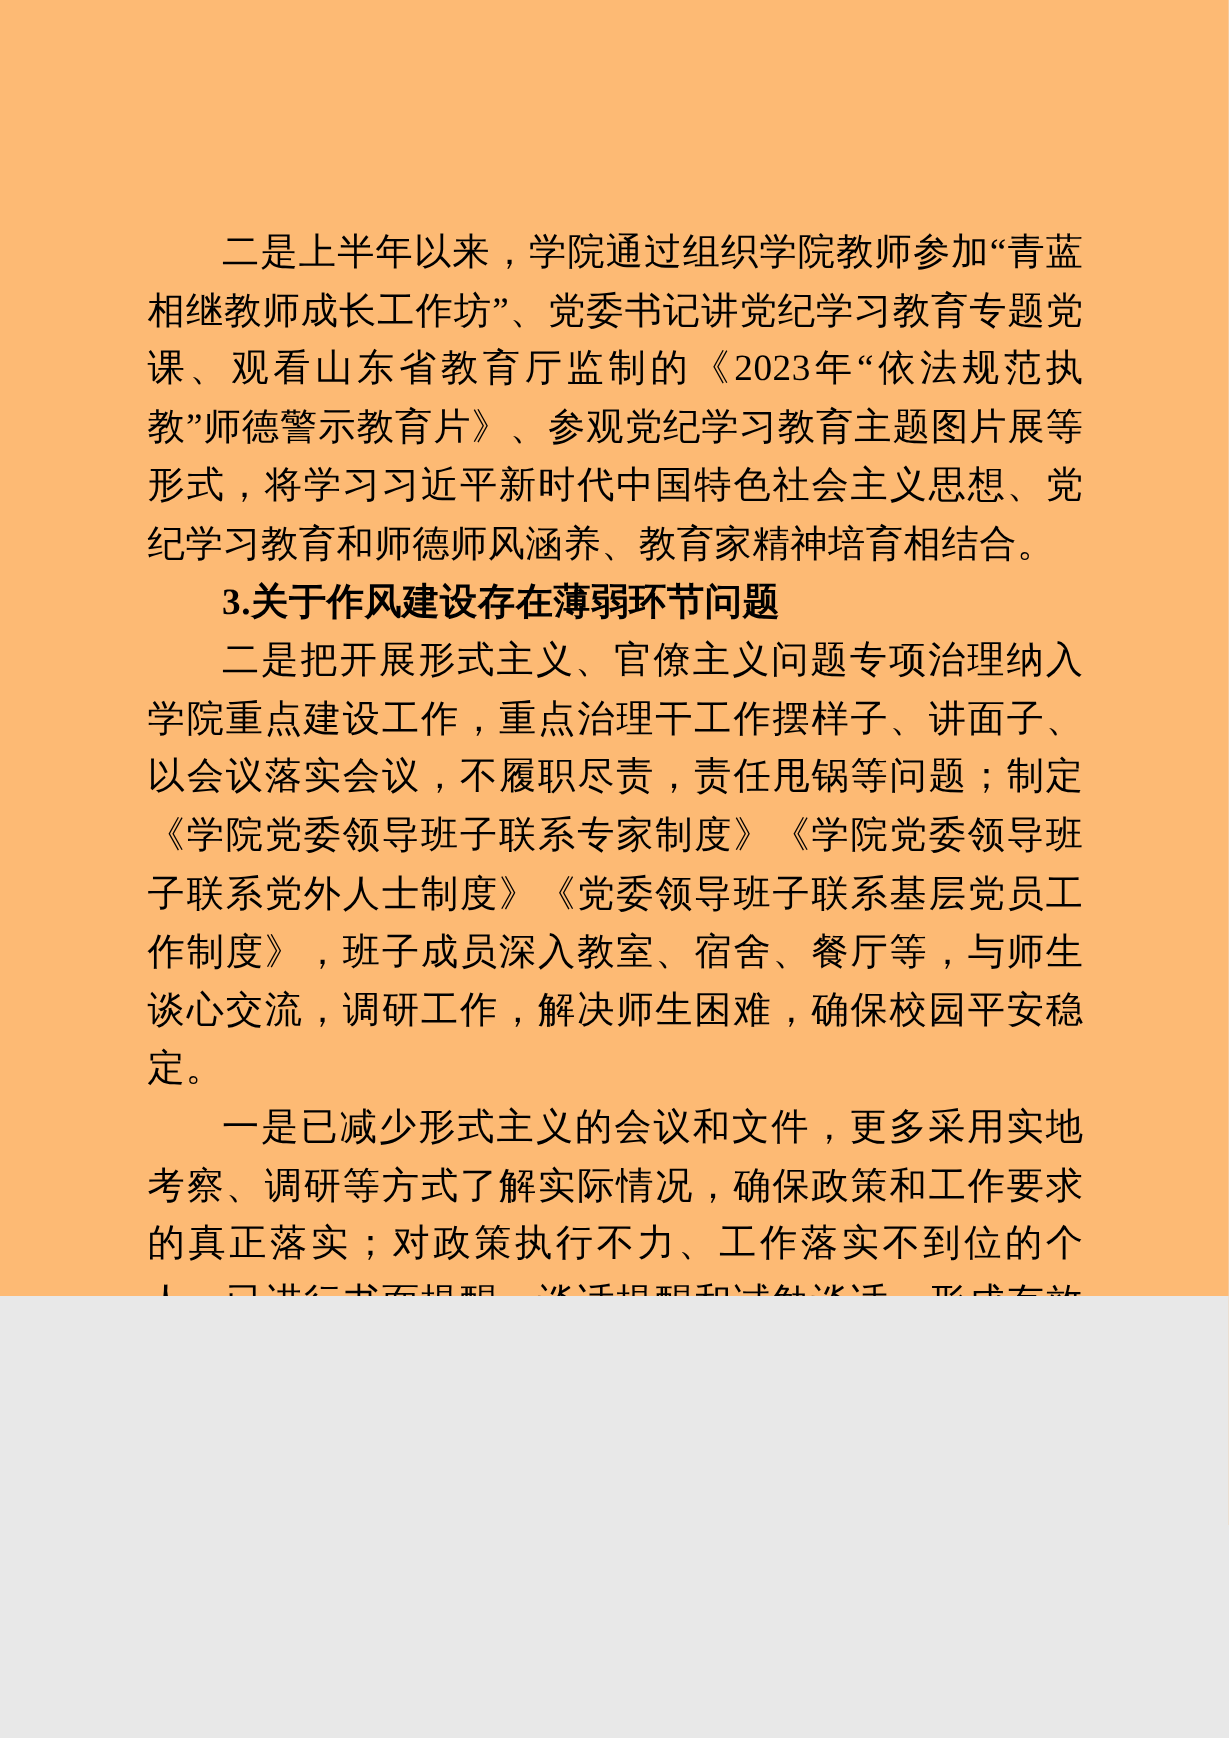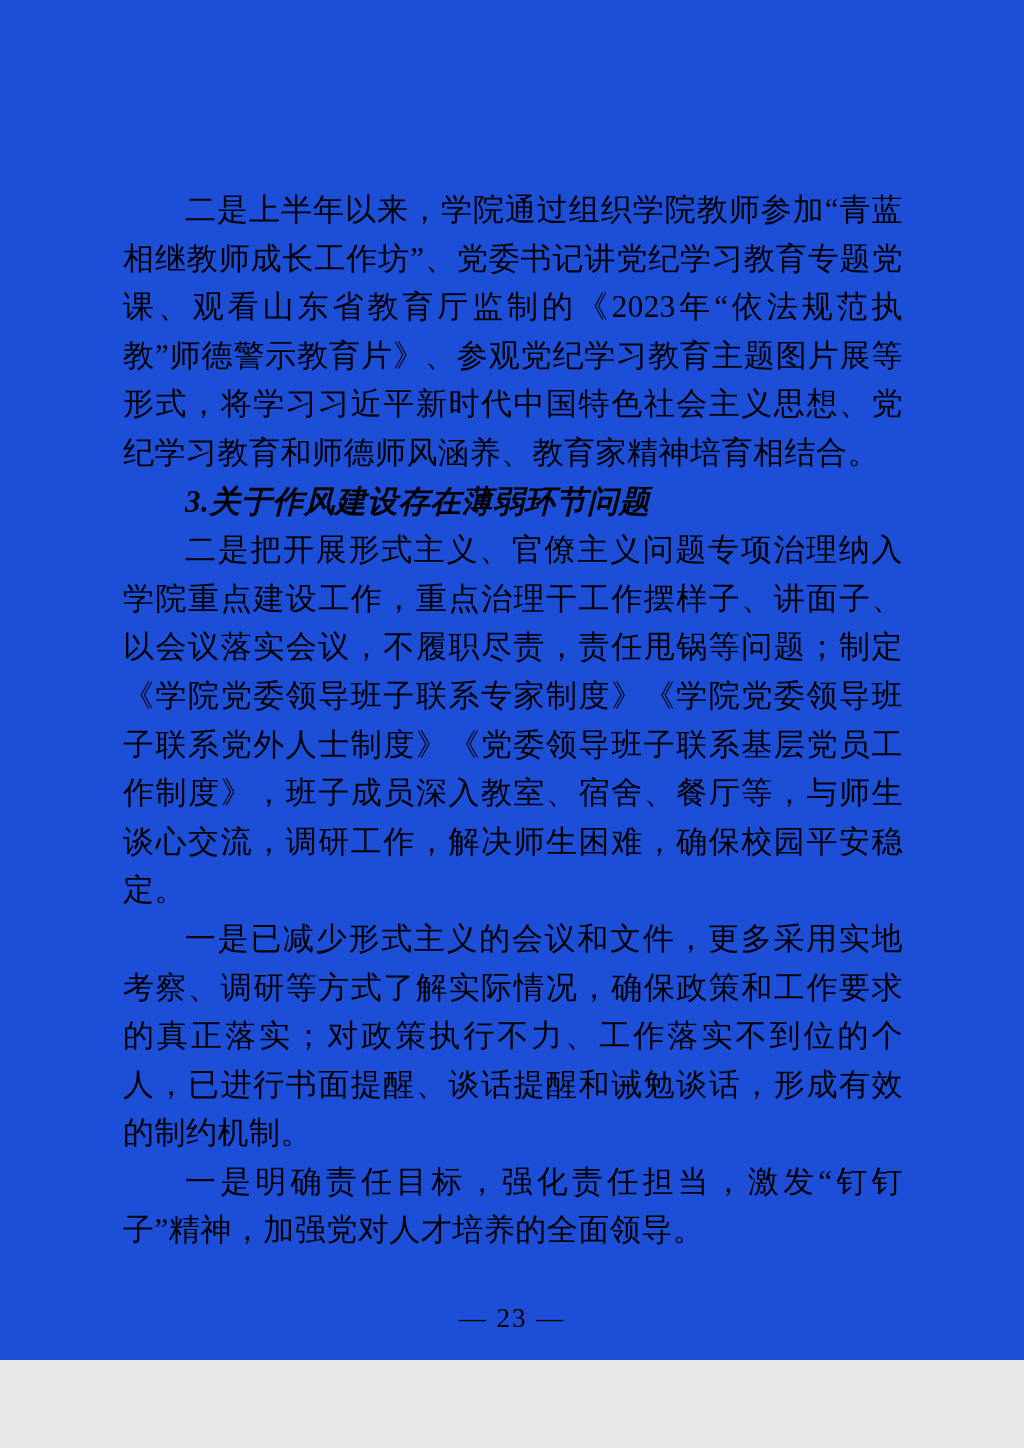--- a/index.html
+++ b/index.html
@@ -3,23 +3,23 @@
 <meta charset="utf-8">
 <style>
   html, body {
     margin: 0;
     padding: 0;
     background: #e8e8e8;
   }
   .page {
     position: relative;
     width: 1024px;
-    height: 1360px;
+    height: 1080px;
     margin: 0 auto;
-    background: #1d4ed8;
+    background: #fdba74;
     color: #000000;
     font-family: "Liberation Serif", "DejaVu Serif", serif;
     overflow: hidden;
   }
   .content {
     position: absolute;
     left: 123px;
     top: 186px;
     width: 780px;
   }
@@ -28,21 +28,20 @@
     padding: 0;
     font-size: 31px;
     line-height: 48.6px;
     text-align: justify;
     text-indent: 2em;
     letter-spacing: 0.5px;
     word-break: break-all;
   }
   .content p.heading {
     font-weight: bold;
-    font-style: italic;
   }
   .footer {
     position: absolute;
     left: 0;
     top: 1300px;
     width: 100%;
     text-align: center;
     font-size: 27px;
     line-height: 36px;
     color: #000000;

